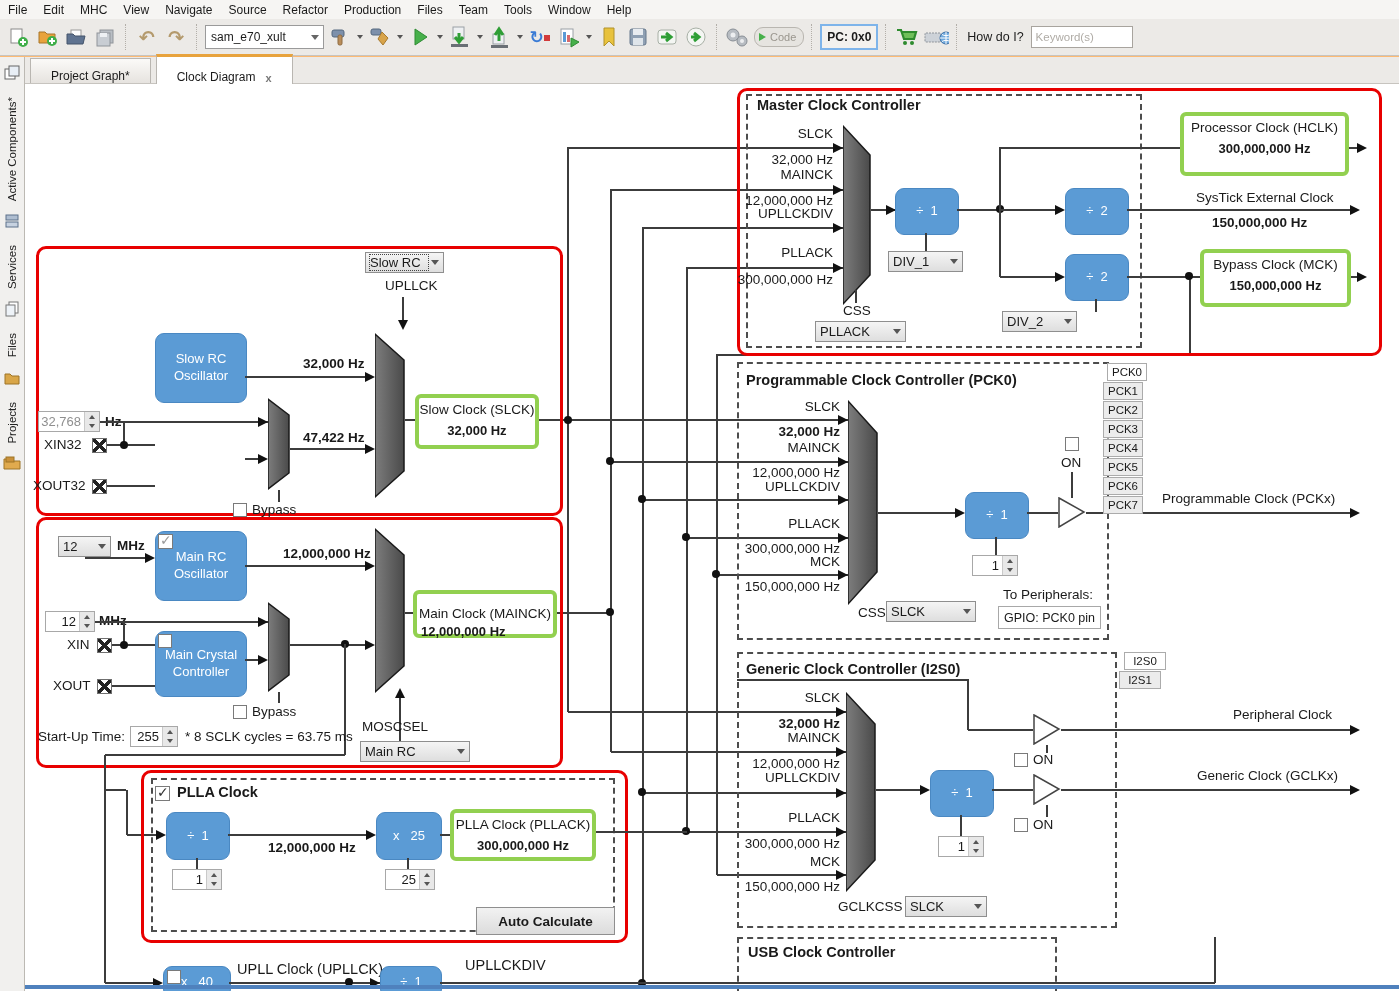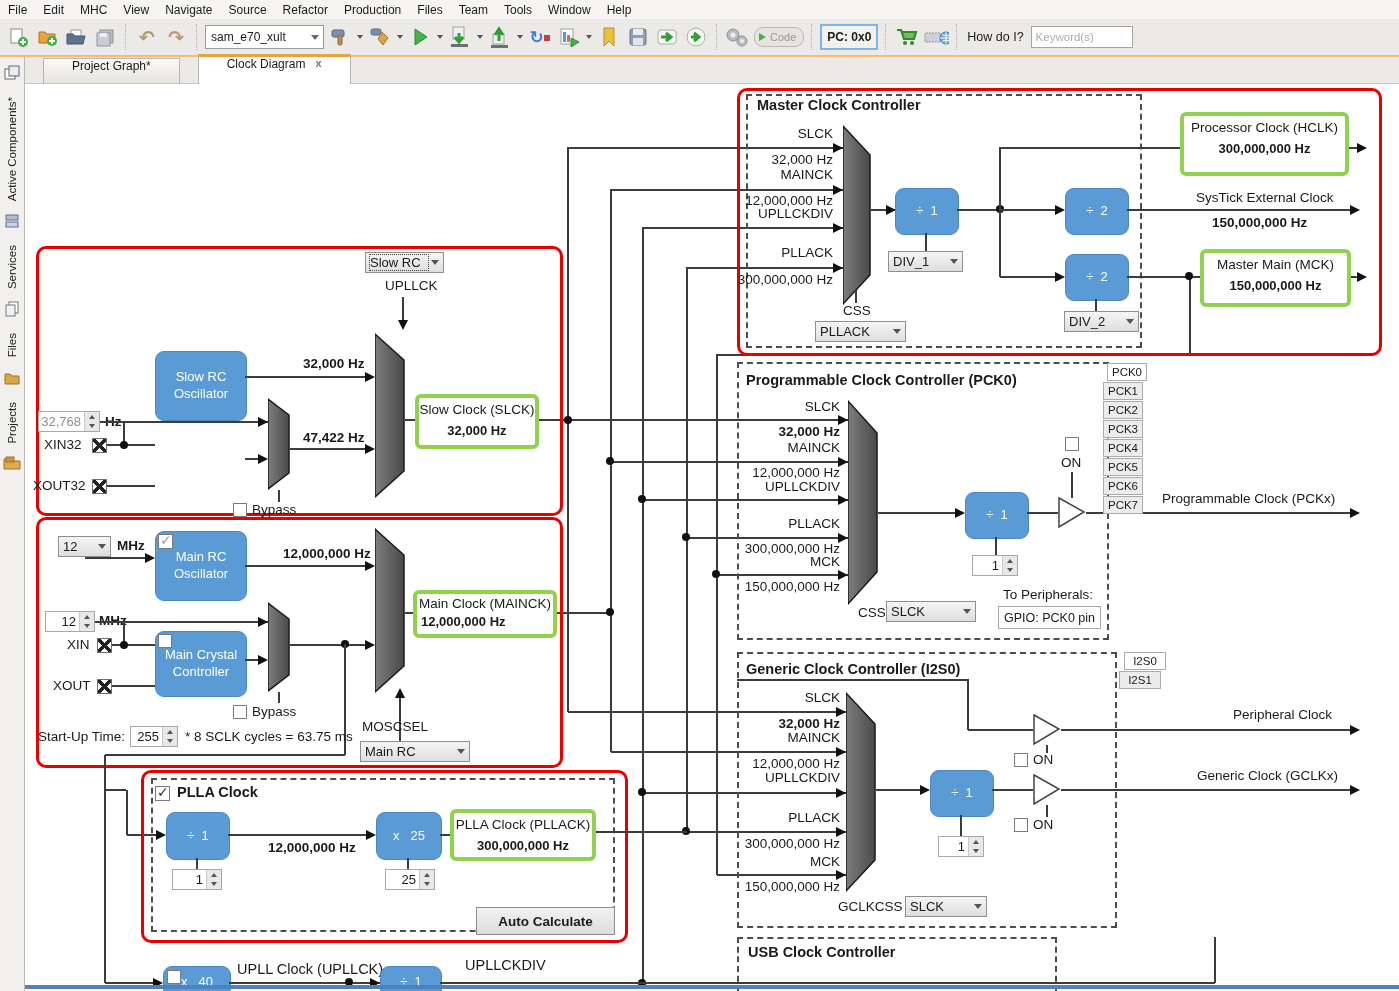--- a/index.html
+++ b/index.html
@@ -24,22 +24,22 @@
          padding:0 5px;font-size:12px;font-weight:bold;}
   .codepill{height:18px;border:1px solid #b9b6b0;border-radius:9px;background:#e6e4e0;color:#9a968e;
             font-size:11px;display:flex;align-items:center;padding:0 7px 0 3px;gap:3px;}
   .howlab{font-size:12.5px;margin:0 4px 0 2px;}
   .kwinput{width:92px;height:18px;border:1px solid #a8a49e;font-size:11.5px;padding:1px 4px;
            font-family:"Liberation Sans",sans-serif;color:#333;}
   .kwinput::placeholder{color:#b0aca6;}
   
   .tabstrip{position:absolute;left:25px;top:57px;right:0;height:27px;background:#eceae7;
             border-bottom:1px solid #c7c4bf;display:flex;align-items:flex-end;box-sizing:border-box;}
-  .etab{height:24px;display:flex;align-items:flex-start;padding:0 28px;font-size:12px;
-        background:linear-gradient(#fbfaf8,#e6e3df);border:1px solid #b9b6b1;border-bottom:none;margin-left:18px;}
+  .etab{height:24px;display:flex;align-items:flex-end;padding:0 20px;font-size:12px;
+        background:linear-gradient(#fbfaf8,#e6e3df);border:1px solid #b9b6b1;border-bottom:none;margin-left:5px;}
   .etab.active{background:#fff;height:27px;border-top:3px solid #e8a33d;font-size:12px;margin-bottom:-1px;}
   .closex{margin-left:10px;color:#777;font-size:11px;font-weight:bold;}
   
   .sidebar{position:absolute;left:0;top:57px;width:25px;bottom:0;background:#f1f0ee;border-right:1px solid #bcb9b3;
            display:flex;flex-direction:column;align-items:center;box-sizing:border-box;padding-top:4px;}
   .vlab{writing-mode:vertical-rl;transform:rotate(180deg);font-size:11.5px;color:#222;margin:8px 0;white-space:nowrap;}
   .sic{margin:4px 0;}
   
   .canvas{position:absolute;left:25px;top:84px;right:0;bottom:0;background:#fff;}
   .bottombar{position:absolute;left:25px;top:985px;width:1374px;height:4px;background:#4f81bd;}
@@ -388,21 +388,21 @@
   <div class="wh" style="left:957px;top:209px;width:43px"></div>
   <div class="dot" style="left:996px;top:205px"></div>
   <div class="wv" style="left:999px;top:147px;height:130px"></div>
   <div class="wh" style="left:1000px;top:209px;width:56px"></div>
     <div class="arr" style="left:1055px;top:205px"></div>
   <div class="wh" style="left:1000px;top:276px;width:56px"></div>
     <div class="arr" style="left:1055px;top:272px"></div>
   <div class="blue" style="left:1065px;top:188px;width:62px;height:45px">÷  2</div>
   <div class="blue" style="left:1065px;top:254px;width:62px;height:45px">÷  2</div>
   <div class="wv" style="left:1095px;top:299px;height:13px"></div>
-  <div class="dd" style="left:1064px;top:311px;width:75px">
+  <div class="dd" style="left:1002px;top:311px;width:75px">
     <span class="v">DIV_2</span>
       <span class="ch"></span>
   </div>
   <div class="lbl" style="left:843px;top:303px">CSS</div>
   <div class="wv" style="left:855px;top:290px;height:13px"></div>
   <div class="dd" style="left:815px;top:321px;width:91px">
     <span class="v">PLLACK</span>
       <span class="ch"></span>
   </div>
   <div class="greenbox" style="left:1180px;top:112px;width:169px;height:64px">
@@ -412,35 +412,35 @@
   <div class="wh" style="left:1000px;top:147px;width:180px"></div>
   <div class="wh" style="left:1349px;top:147px;width:10px"></div>
     <div class="arr" style="left:1357px;top:143px"></div>
   <div class="wh" style="left:1127px;top:209px;width:225px"></div>
     <div class="arr" style="left:1350px;top:205px"></div>
   <div class="lbl" style="left:1196px;top:190px">SysTick External Clock</div>
   <div class="lblb" style="left:1212px;top:215px">150,000,000 Hz</div>
   <div class="wh" style="left:1127px;top:276px;width:73px"></div>
   <div class="dot" style="left:1185px;top:272px"></div>
   <div class="greenbox" style="left:1200px;top:249px;width:151px;height:58px">
-    <div class="t">Master Main (MCK)</div>
+    <div class="t">Bypass Clock (MCK)</div>
     <div class="f">150,000,000 Hz</div>
   </div>
   <div class="wh" style="left:1351px;top:276px;width:8px"></div>
     <div class="arr" style="left:1357px;top:272px"></div>
 
   <div class="redbox" style="left:36px;top:246px;width:521px;height:264px"></div>
   <div class="dd focus" style="left:365px;top:252px;width:79px">
     <span class="v">Slow RC</span>
       <span class="ch"></span>
   </div>
   <div class="lbl" style="left:385px;top:278px">UPLLCK</div>
   <div class="wv" style="left:402px;top:297px;height:24px"></div>
     <div class="arrd" style="left:398px;top:320px"></div>
-  <div class="blue" style="left:155px;top:351px;width:90px;height:68px">Slow RC Oscillator</div>
+  <div class="blue" style="left:155px;top:333px;width:90px;height:68px">Slow RC Oscillator</div>
   <div class="wh" style="left:245px;top:376px;width:121px"></div>
     <div class="arr" style="left:365px;top:372px"></div>
   <div class="lblb" style="left:303px;top:356px">32,000 Hz</div>
   <div class="spin" style="left:38px;top:411px;width:62px">
     <span class="v dim">32,768</span>
     <span class="btns">
         <span class="b">
           <span class="tu"></span>
         </span>
         <span class="b">
@@ -538,21 +538,21 @@
     </svg>
   <div class="wv" style="left:399px;top:697px;height:44px"></div>
     <div class="arru" style="left:395px;top:688px"></div>
   <div class="lbl" style="left:362px;top:719px">MOSCSEL</div>
   <div class="dd" style="left:360px;top:741px;width:110px">
     <span class="v">Main RC</span>
       <span class="ch"></span>
   </div>
   <div class="wh" style="left:405px;top:612px;width:8px"></div>
   <div class="greenbox" style="left:413px;top:590px;width:144px;height:48px">
-    <div class="t" style="padding-top:2px">Main Clock (MAINCK)</div>
+    <div class="t" style="padding-top:12px">Main Clock (MAINCK)</div>
     <div class="f" style="padding-top:3px;text-align:left;padding-left:4px">12,000,000 Hz</div>
   </div>
   <div class="lbl" style="left:38px;top:729px">Start-Up Time:</div>
   <div class="spin" style="left:130px;top:726px;width:48px">
     <span class="v">255</span>
     <span class="btns">
         <span class="b">
           <span class="tu"></span>
         </span>
         <span class="b">

